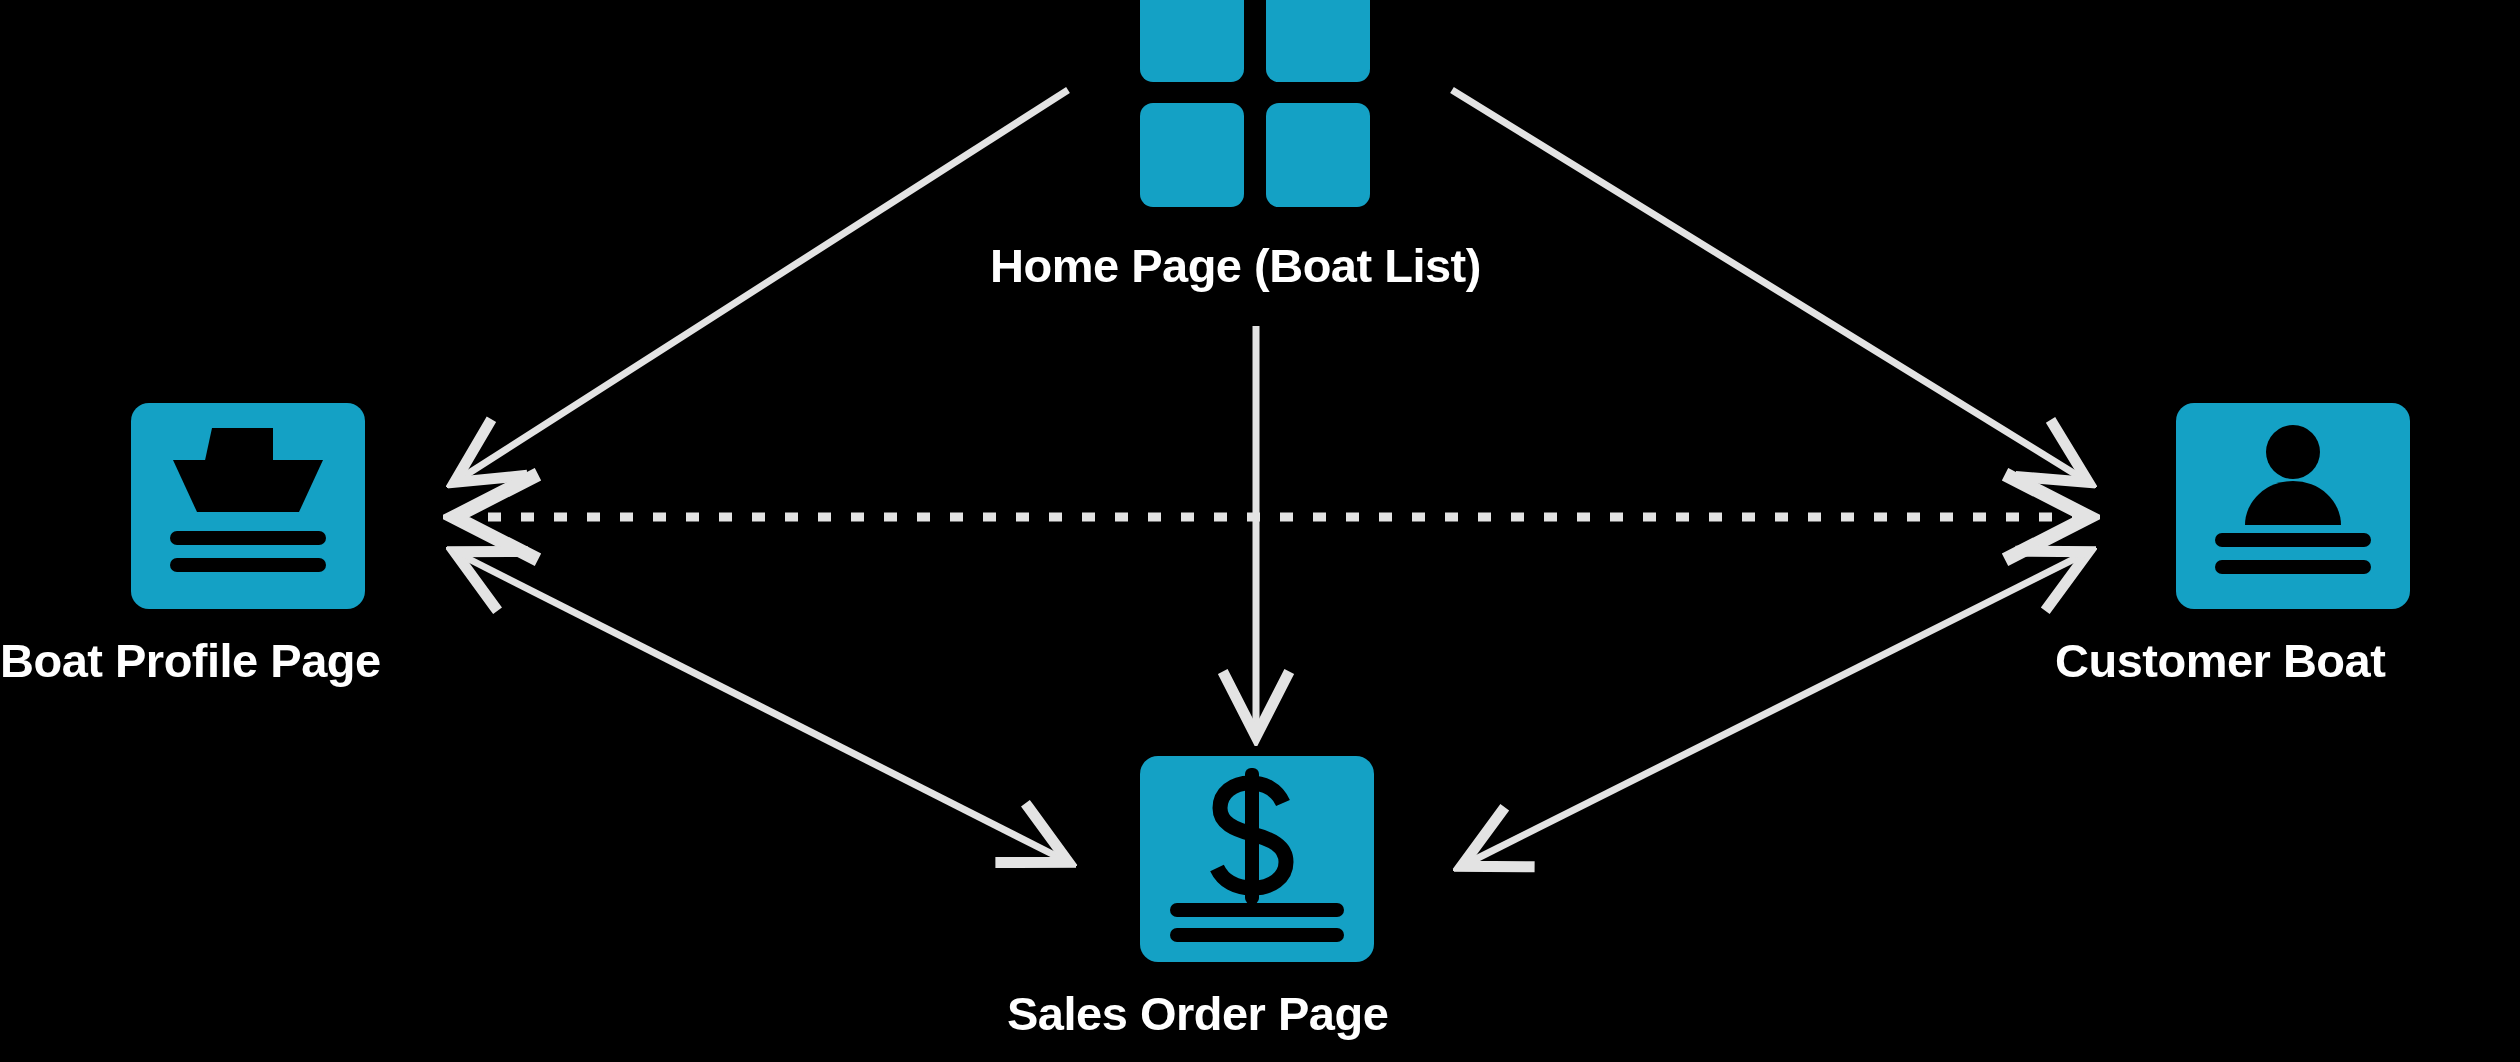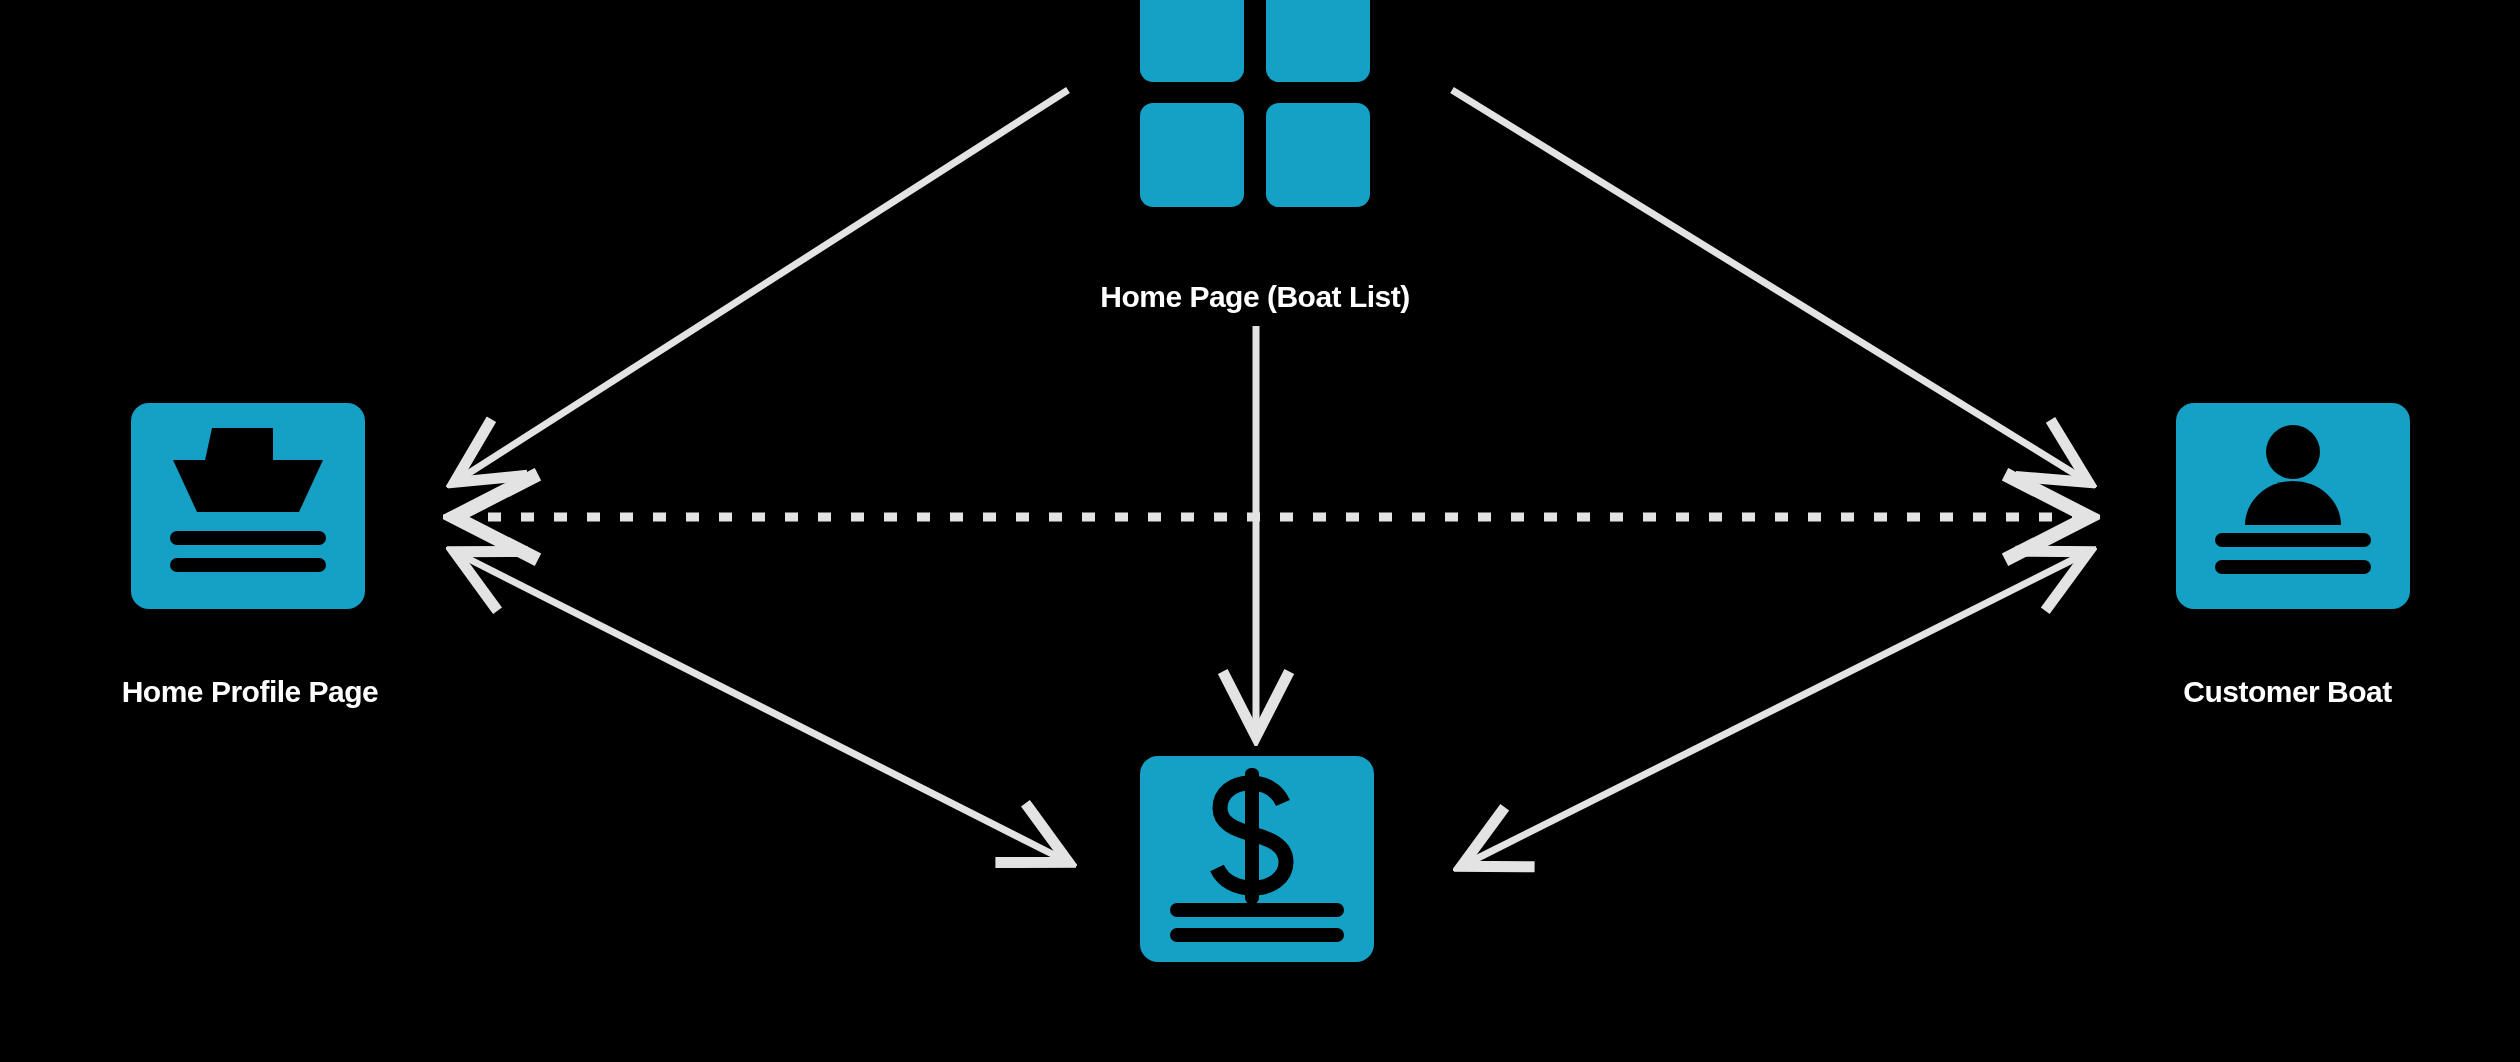--- a/index.html
+++ b/index.html
@@ -26,26 +26,24 @@
     width: 2520px;
     height: 1062px;
   }
   .node {
     position: absolute;
   }
   .node-label {
     position: absolute;
     color: #ffffff;
     font-weight: bold;
-    font-size: 30px;
+    font-size: 47px;
     letter-spacing: -0.5px;
     white-space: nowrap;
-    text-align: center;
     font-family: "Liberation Sans", sans-serif;
-    margin-top: 42px;
   }
   
   #node-home {
     left: 1140px;
     top: -22px;
     width: 230px;
     height: 229px;
   }
   .grid-cell {
     position: absolute;
@@ -145,21 +143,21 @@
 
   <div class="card-node" id="node-boat" style="background: rgb(20, 161, 197);">
     <svg class="card-art" viewBox="0 0 234 206">
 
       <path d="M 42 57 L 192 57 L 168 109 L 66 109 Z" fill="#000000"></path>
       <path d="M 81 25 L 142 25 L 142 62 L 73 62 Z" fill="#000000"></path>
       <rect x="39" y="128" width="156" height="14" rx="7" fill="#000000"></rect>
       <rect x="39" y="155" width="156" height="14" rx="7" fill="#000000"></rect>
     </svg>
   </div>
-  <div class="node-label" id="label-boat" style="color: rgb(255, 255, 255);">Home Profile Page</div>
+  <div class="node-label" id="label-boat" style="color: rgb(255, 255, 255);">Boat Profile Page</div>
 
   <div class="card-node" id="node-customer" style="background: rgb(20, 161, 197);">
     <svg class="card-art" viewBox="0 0 234 206">
 
       <circle cx="117" cy="49" r="27" fill="#000000"></circle>
       <path d="M 69 122 A 48 44 0 0 1 165 122 Z" fill="#000000"></path>
       <rect x="39" y="130" width="156" height="14" rx="7" fill="#000000"></rect>
       <rect x="39" y="157" width="156" height="14" rx="7" fill="#000000"></rect>
     </svg>
   </div>
@@ -169,14 +167,15 @@
     <svg class="card-art" viewBox="0 0 234 206">
 
       <path d="M 143 47 C 137 33 124 27 110 27 C 93 27 80 37 80 52
                C 80 67 94 73 112 78 C 131 83 146 90 146 106
                C 146 122 131 132 113 132 C 96 132 83 125 77 112" fill="none" stroke="#000000" stroke-width="15" stroke-linecap="butt" stroke-linejoin="round"></path>
       <rect x="105" y="12" width="14" height="136" rx="6" fill="#000000"></rect>
       <rect x="30" y="147" width="174" height="14" rx="7" fill="#000000"></rect>
       <rect x="30" y="172" width="174" height="14" rx="7" fill="#000000"></rect>
     </svg>
   </div>
+  <div class="node-label" id="label-sales" style="color: rgb(255, 255, 255);">Sales Order Page</div>
 
 </div>
 
 </body></html>

